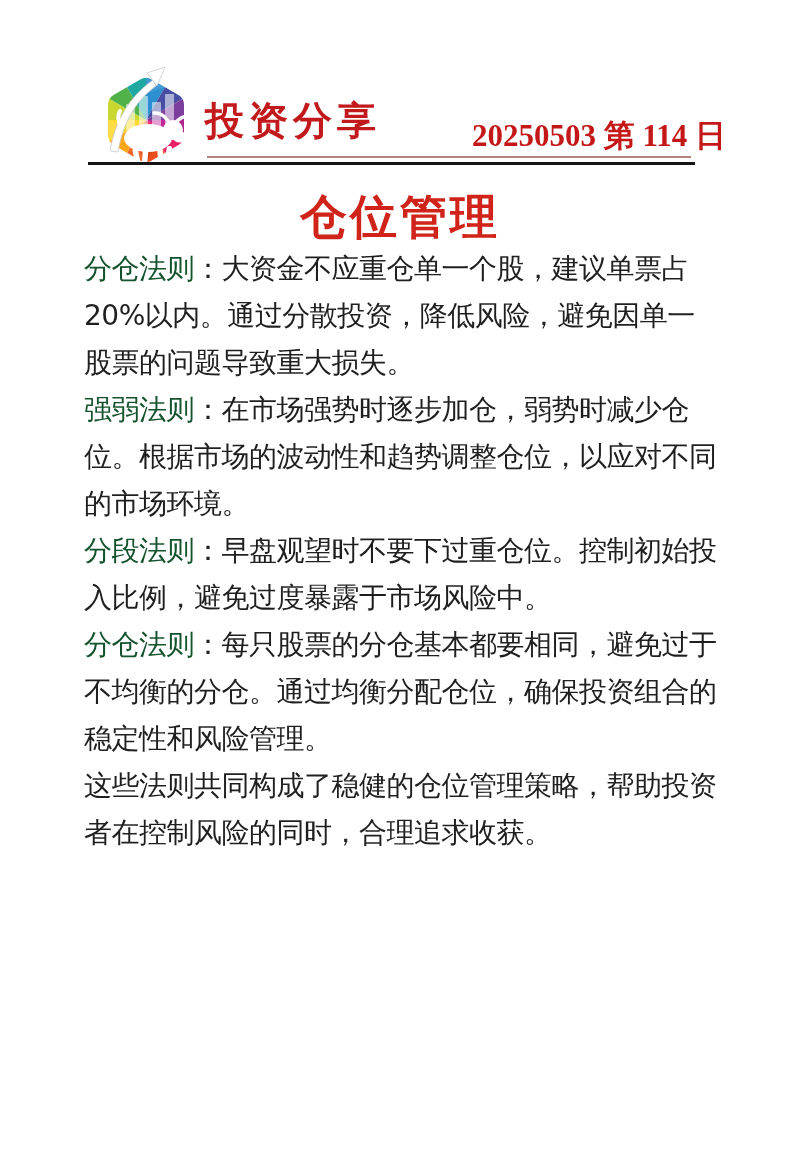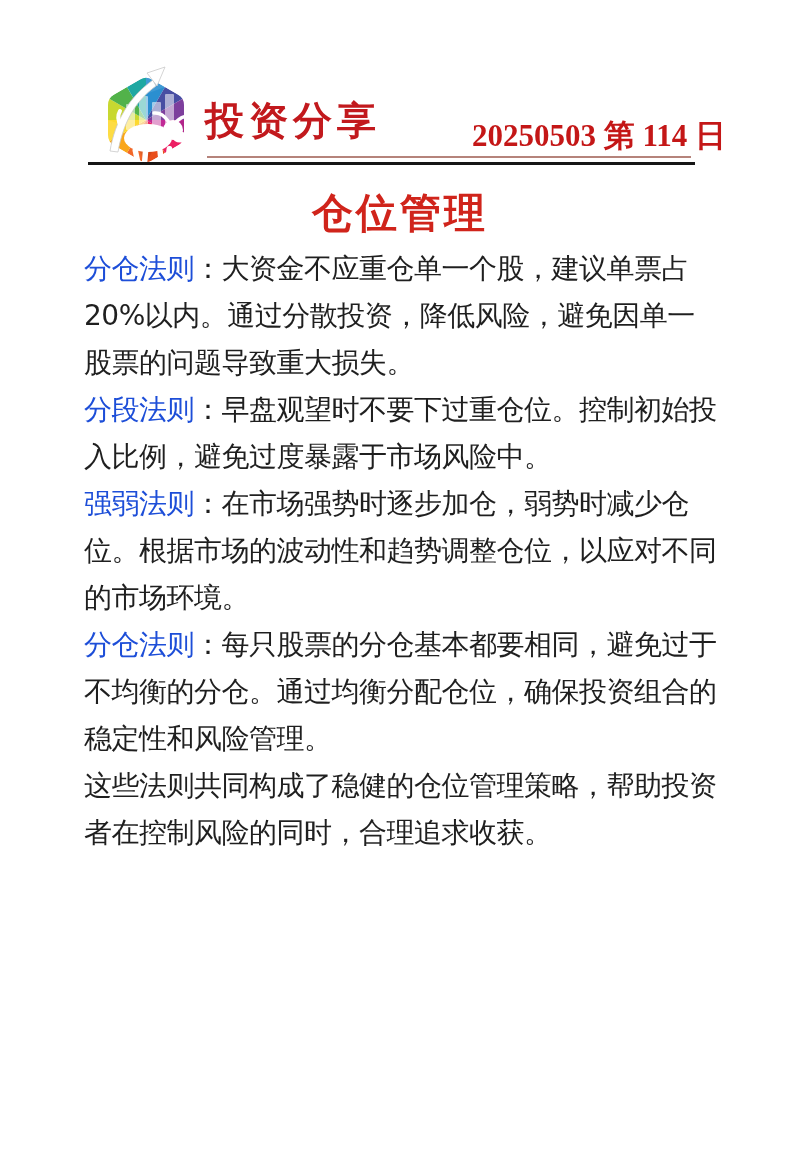--- a/index.html
+++ b/index.html
@@ -29,32 +29,32 @@
     background:#b5837b;
   }
   .rule-black{
     position:absolute;left:88px;top:162px;width:607px;height:3px;
     background:#151515;
   }
   
   .main-title{
     position:absolute;left:0;top:186px;width:800px;
     text-align:center;
-    font-size:41px;font-weight:bold;letter-spacing:3px;
+    font-size:47px;font-weight:bold;letter-spacing:3px;
     color:#d0241b;
   }
   
   .body-text{
     position:absolute;left:84px;top:245px;width:634px;
     font-size:28px;line-height:47px;letter-spacing:-0.5px;
     color:#1f1f1f;
     text-align:left;
   }
   .body-text p{margin:0;padding:0;}
-  .plabel{color:#1d4ed8;margin-top:6px;}
+  .plabel{color:#14532d;margin-top:6px;}
   
   .watermark{
     position:absolute;right:110px;top:1016px;
     font-size:28px;color:#8b5cf6;
     white-space:nowrap;
   }
 </style>
 </head>
 <body>
 
@@ -118,21 +118,21 @@
   <div class="brand">投资分享</div>
   <div class="date">20250503 第 114 日</div>
 
   <div class="rule-red"></div>
   <div class="rule-black"></div>
 
   <div class="main-title">仓位管理</div>
 
   <div class="body-text">
     <p><span class="plabel">分仓法则</span><span>：大资金不应重仓单一个股，建议单票占20%以内。通过分散投资，降低风险，避免因单一股票的问题导致重大损失。</span></p>
+    <p><span class="plabel">强弱法则</span><span>：在市场强势时逐步加仓，弱势时减少仓位。根据市场的波动性和趋势调整仓位，以应对不同的市场环境。</span></p>
     <p><span class="plabel">分段法则</span><span>：早盘观望时不要下过重仓位。控制初始投入比例，避免过度暴露于市场风险中。</span></p>
-    <p><span class="plabel">强弱法则</span><span>：在市场强势时逐步加仓，弱势时减少仓位。根据市场的波动性和趋势调整仓位，以应对不同的市场环境。</span></p>
     <p><span class="plabel">分仓法则</span><span>：每只股票的分仓基本都要相同，避免过于不均衡的分仓。通过均衡分配仓位，确保投资组合的稳定性和风险管理。</span></p>
     <p><span class="plabel"></span><span>这些法则共同构成了稳健的仓位管理策略，帮助投资者在控制风险的同时，合理追求收获。</span></p>
   </div>
 
   <div class="watermark">@罗丰阅读</div>
 
 </div>
 
 </body></html>

